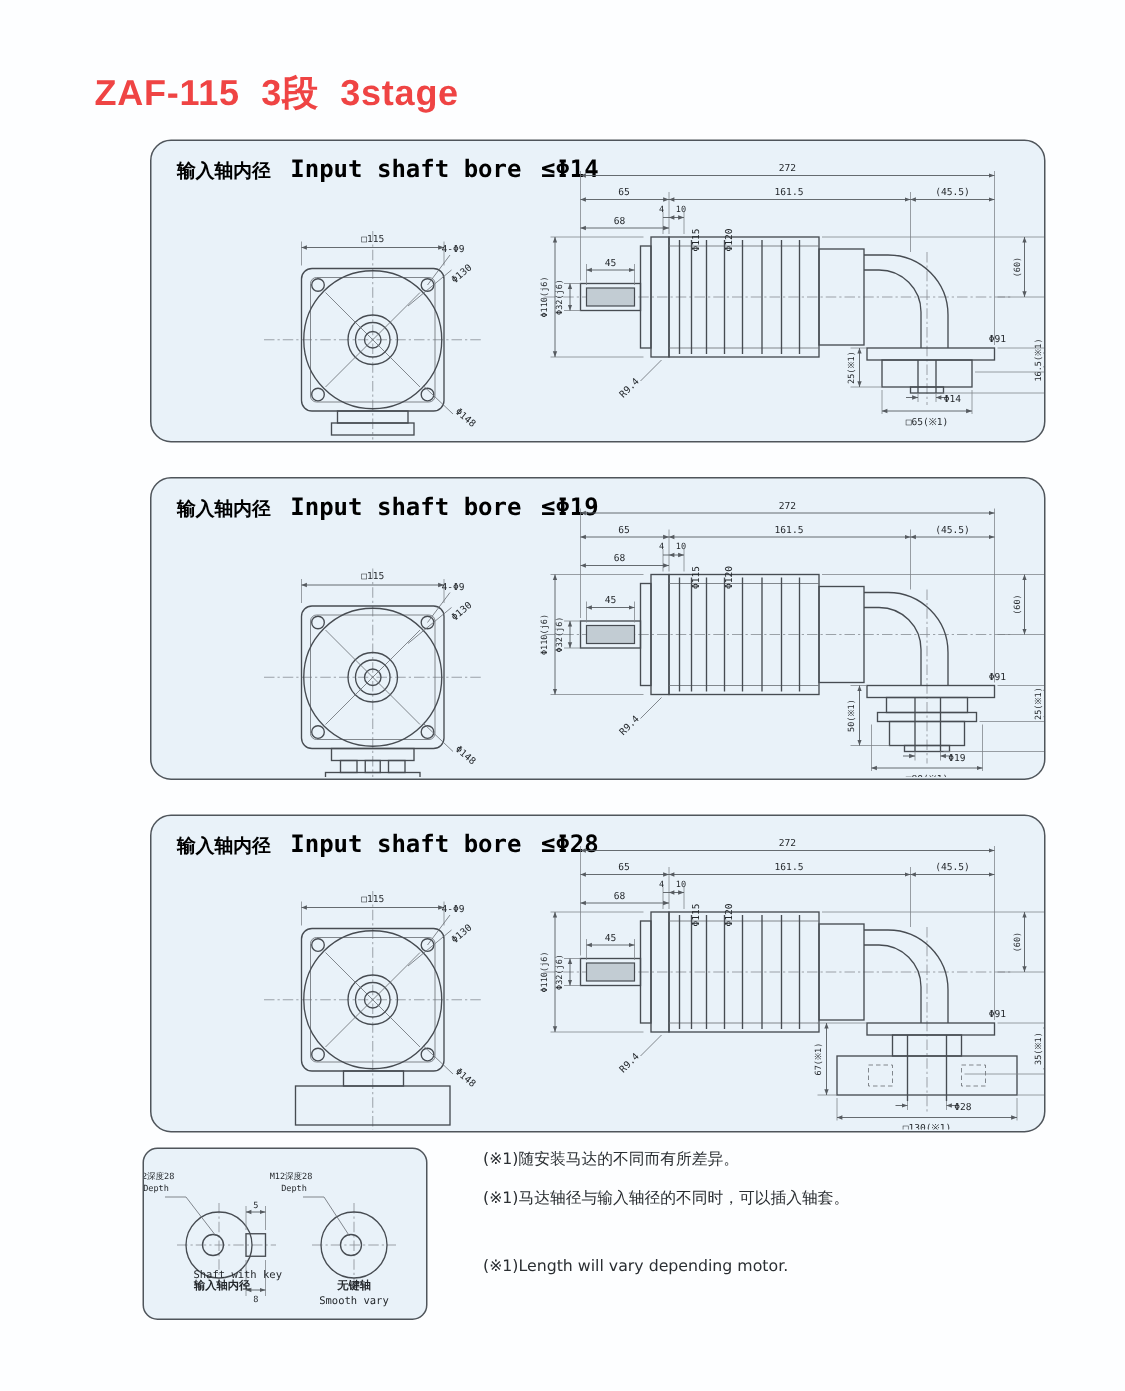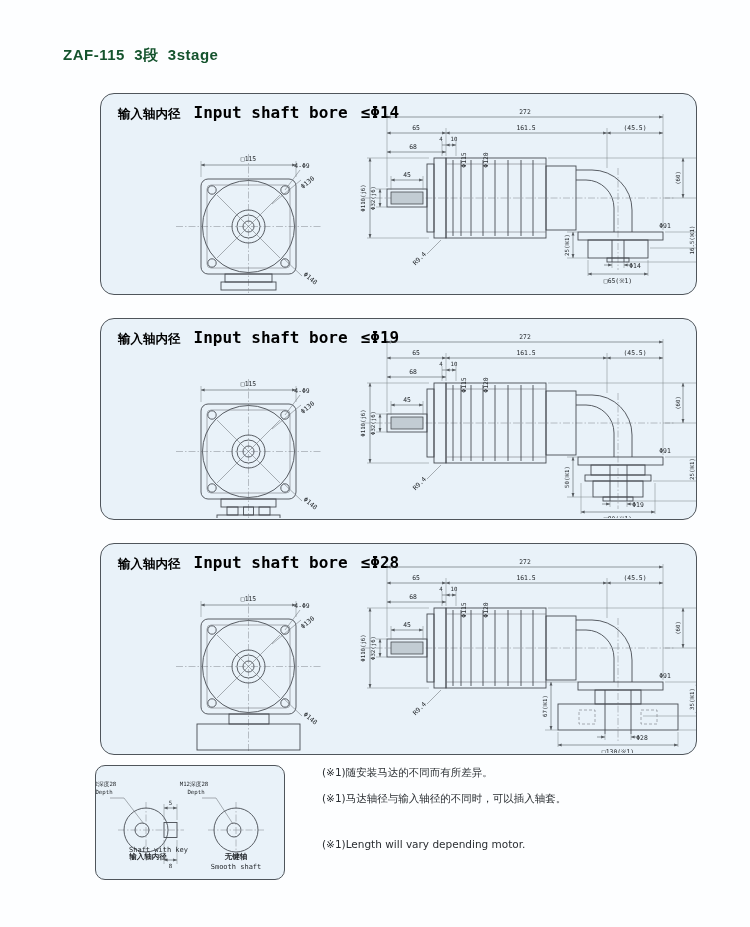--- a/index.html
+++ b/index.html
@@ -1,19 +1,19 @@
 <!DOCTYPE html>
 <html><head>
 <meta charset="utf-8">
 <style>
   html,body{margin:0;padding:0;}
   body{background:#ffffff;}
   #page{position:relative;width:750px;height:927px;background:#fdfeff;overflow:hidden;
         font-family:"Liberation Sans",sans-serif;}
-  .title{position:absolute;left:63px;top:46px;font-size:15px;font-weight:bold;color:#14532d;
+  .title{position:absolute;left:63px;top:46px;font-size:24px;font-weight:bold;color:#ef4444;
          white-space:pre;letter-spacing:.5px;}
   .panel{position:absolute;left:100px;width:597px;background:#e9f2f9;border:1.5px solid #4f555b;
          border-radius:14px;box-sizing:border-box;}
   #panel-0{top:93px;height:202px;}
   #panel-1{top:318px;height:202px;}
   #panel-2{top:543px;height:212px;}
   .panel-header{position:absolute;left:17px;top:9px;display:flex;align-items:baseline;gap:13px;
                 color:#000000;}
   .ph-cn{font-size:12.5px;font-weight:bold;}
   .ph-en,.ph-bore{font-size:16px;font-family:"DejaVu Sans Mono",monospace;font-weight:bold;}
@@ -498,20 +498,20 @@
         <circle class="ln" cx="138" cy="64" r="7"></circle>
         <line class="thin" x1="137" y1="58" x2="120" y2="32"></line>
           <line class="thin" x1="120" y1="32" x2="106" y2="32"></line>
         <text class="tt t5" x="98" y="20" text-anchor="start">M12深度28</text>
         <text class="tt t5" x="100" y="28" text-anchor="start">Depth</text>
       </g>
     </svg>
     <div style="position:absolute;left:12px;top:86px;width:80px;text-align:center;font-size:7.5px;font-weight:bold;color:#24282c;">输入轴内径</div>
     <div style="position:absolute;left:12px;top:80px;width:80px;text-align:right;font-size:7px;font-family:'DejaVu Sans Mono',monospace;color:#24282c;">Shaft with key</div>
     <div style="position:absolute;left:100px;top:86px;width:80px;text-align:center;font-size:7.5px;font-weight:bold;color:#24282c;">无键轴</div>
-    <div style="position:absolute;left:100px;top:97px;width:80px;text-align:center;font-size:7px;font-family:'DejaVu Sans Mono',monospace;color:#24282c;">Smooth shaft</div>
+    <div style="position:absolute;left:100px;top:97px;width:80px;text-align:center;font-size:7px;font-family:'DejaVu Sans Mono',monospace;color:#24282c;">Smooth vary</div>
   </div>
 
   <div class="note" id="note-cn1">(※1)随安装马达的不同而有所差异。</div>
   <div class="note" id="note-cn2">(※1)马达轴径与输入轴径的不同时，可以插入轴套。</div>
   <div class="note" id="note-en1">(※1)Length will vary depending motor.</div>
 
 </div>
 
 </body></html>

